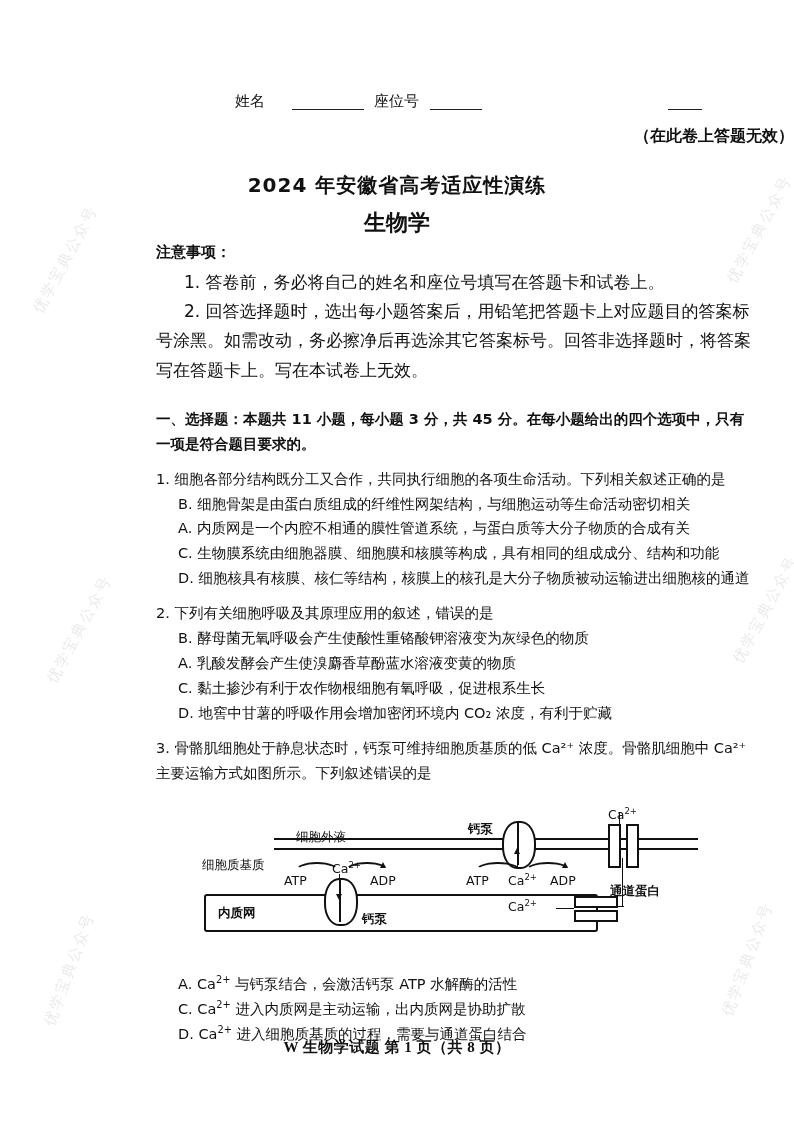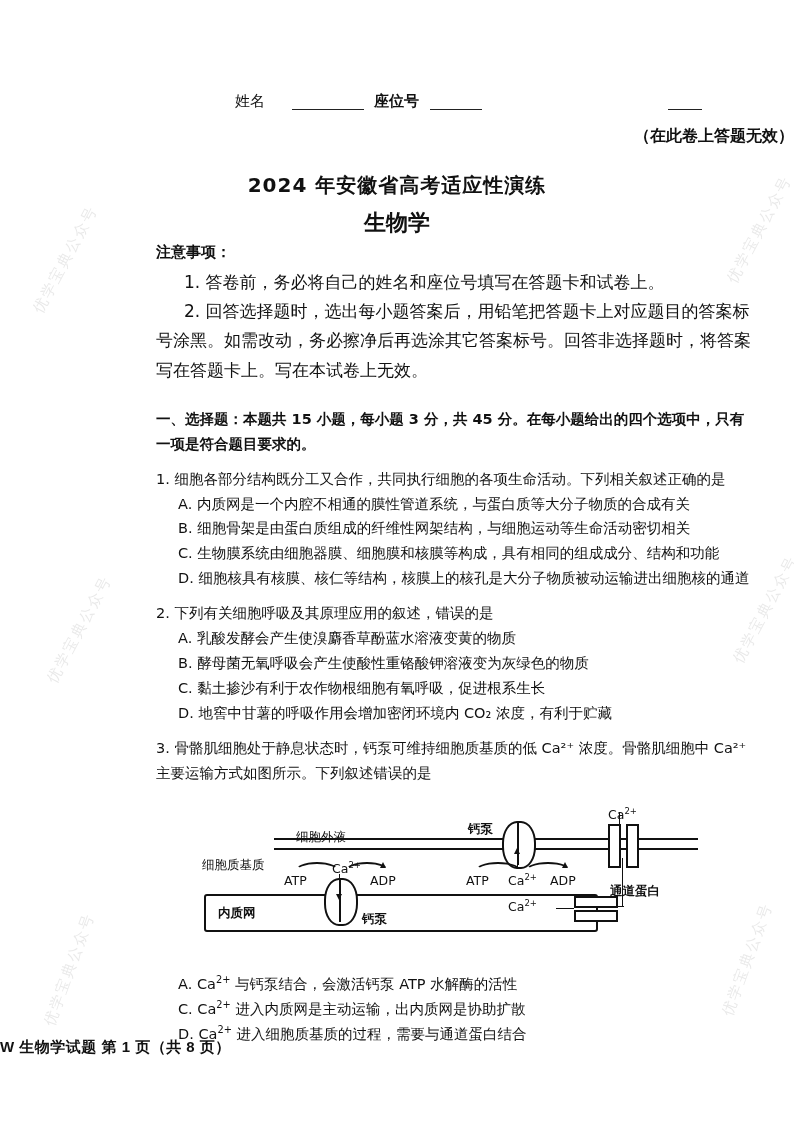--- a/index.html
+++ b/index.html
@@ -52,21 +52,21 @@
     position: absolute;
     left: 292px;
     top: 17px;
     width: 72px;
     border-bottom: 1px solid #222;
   }
   .head-seat {
     position: absolute;
     left: 374px;
     top: 0;
-    font-weight: 700;
+    font-weight: 400;
   }
   .head-line-2 {
     position: absolute;
     left: 430px;
     top: 17px;
     width: 52px;
     border-bottom: 1px solid #222;
   }
   .head-line-3 {
     position: absolute;
@@ -225,23 +225,24 @@
     width: 0; height: 0;
   }
   .tip-d { border-top: 6px solid #111; border-left: 3.5px solid transparent; border-right: 3.5px solid transparent; }
   .tip-u { border-bottom: 6px solid #111; border-left: 3.5px solid transparent; border-right: 3.5px solid transparent; }
 
   .footer {
     position: absolute;
     bottom: 66px;
     left: 0;
     right: 0;
+    text-align: center;
     font-size: 15px;
     font-weight: bold;
-    font-family: Liberation Sans, sans-serif;
+    font-family: Liberation Serif, serif;
     letter-spacing: 0.5px;
   }
 </style>
 </head>
 <body>
 
 <div class="page">
 
   <div class="wm r1" style="left:6px; top:250px;">优学宝典公众号</div>
   <div class="wm r1" style="left:20px; top:620px;">优学宝典公众号</div>
@@ -262,41 +263,41 @@
   <div class="doc-title">2024 年安徽省高考适应性演练</div>
   <div class="doc-subject">生物学</div>
 
   <div class="body-area">
 
     <div class="notice-title">注意事项：</div>
     <div class="notice-item">1. 答卷前，务必将自己的姓名和座位号填写在答题卡和试卷上。</div>
     <div class="notice-item">2. 回答选择题时，选出每小题答案后，用铅笔把答题卡上对应题目的答案标号涂黑。如需改动，务必擦净后再选涂其它答案标号。回答非选择题时，将答案写在答题卡上。写在本试卷上无效。</div>
 
     <div class="sec-title">
-      <span>一、选择题：</span><span>本题共 15 小题，每小题 3 分，共 45 分。在每小题给出的四个选项中，只有一项是符合题目要求的。</span>
+      <span>一、选择题：</span><span>本题共 11 小题，每小题 3 分，共 45 分。在每小题给出的四个选项中，只有一项是符合题目要求的。</span>
     </div>
 
     <div class="q">
       <div class="q-stem">
         <span>1.</span>
         <span>细胞各部分结构既分工又合作，共同执行细胞的各项生命活动。下列相关叙述正确的是</span>
       </div>
+      <div class="opt">B. 细胞骨架是由蛋白质组成的纤维性网架结构，与细胞运动等生命活动密切相关</div>
       <div class="opt">A. 内质网是一个内腔不相通的膜性管道系统，与蛋白质等大分子物质的合成有关</div>
-      <div class="opt">B. 细胞骨架是由蛋白质组成的纤维性网架结构，与细胞运动等生命活动密切相关</div>
       <div class="opt">C. 生物膜系统由细胞器膜、细胞膜和核膜等构成，具有相同的组成成分、结构和功能</div>
       <div class="opt">D. 细胞核具有核膜、核仁等结构，核膜上的核孔是大分子物质被动运输进出细胞核的通道</div>
     </div>
 
     <div class="q">
       <div class="q-stem">
         <span>2.</span>
         <span>下列有关细胞呼吸及其原理应用的叙述，错误的是</span>
       </div>
+      <div class="opt">B. 酵母菌无氧呼吸会产生使酸性重铬酸钾溶液变为灰绿色的物质</div>
       <div class="opt">A. 乳酸发酵会产生使溴麝香草酚蓝水溶液变黄的物质</div>
-      <div class="opt">B. 酵母菌无氧呼吸会产生使酸性重铬酸钾溶液变为灰绿色的物质</div>
       <div class="opt">C. 黏土掺沙有利于农作物根细胞有氧呼吸，促进根系生长</div>
       <div class="opt">D. 地窖中甘薯的呼吸作用会增加密闭环境内 CO₂ 浓度，有利于贮藏</div>
     </div>
 
     <div class="q">
       <div class="q-stem">
         <span>3.</span>
         <span>骨骼肌细胞处于静息状态时，钙泵可维持细胞质基质的低 Ca²⁺ 浓度。骨骼肌细胞中 Ca²⁺ 主要运输方式如图所示。下列叙述错误的是</span>
       </div>
 

